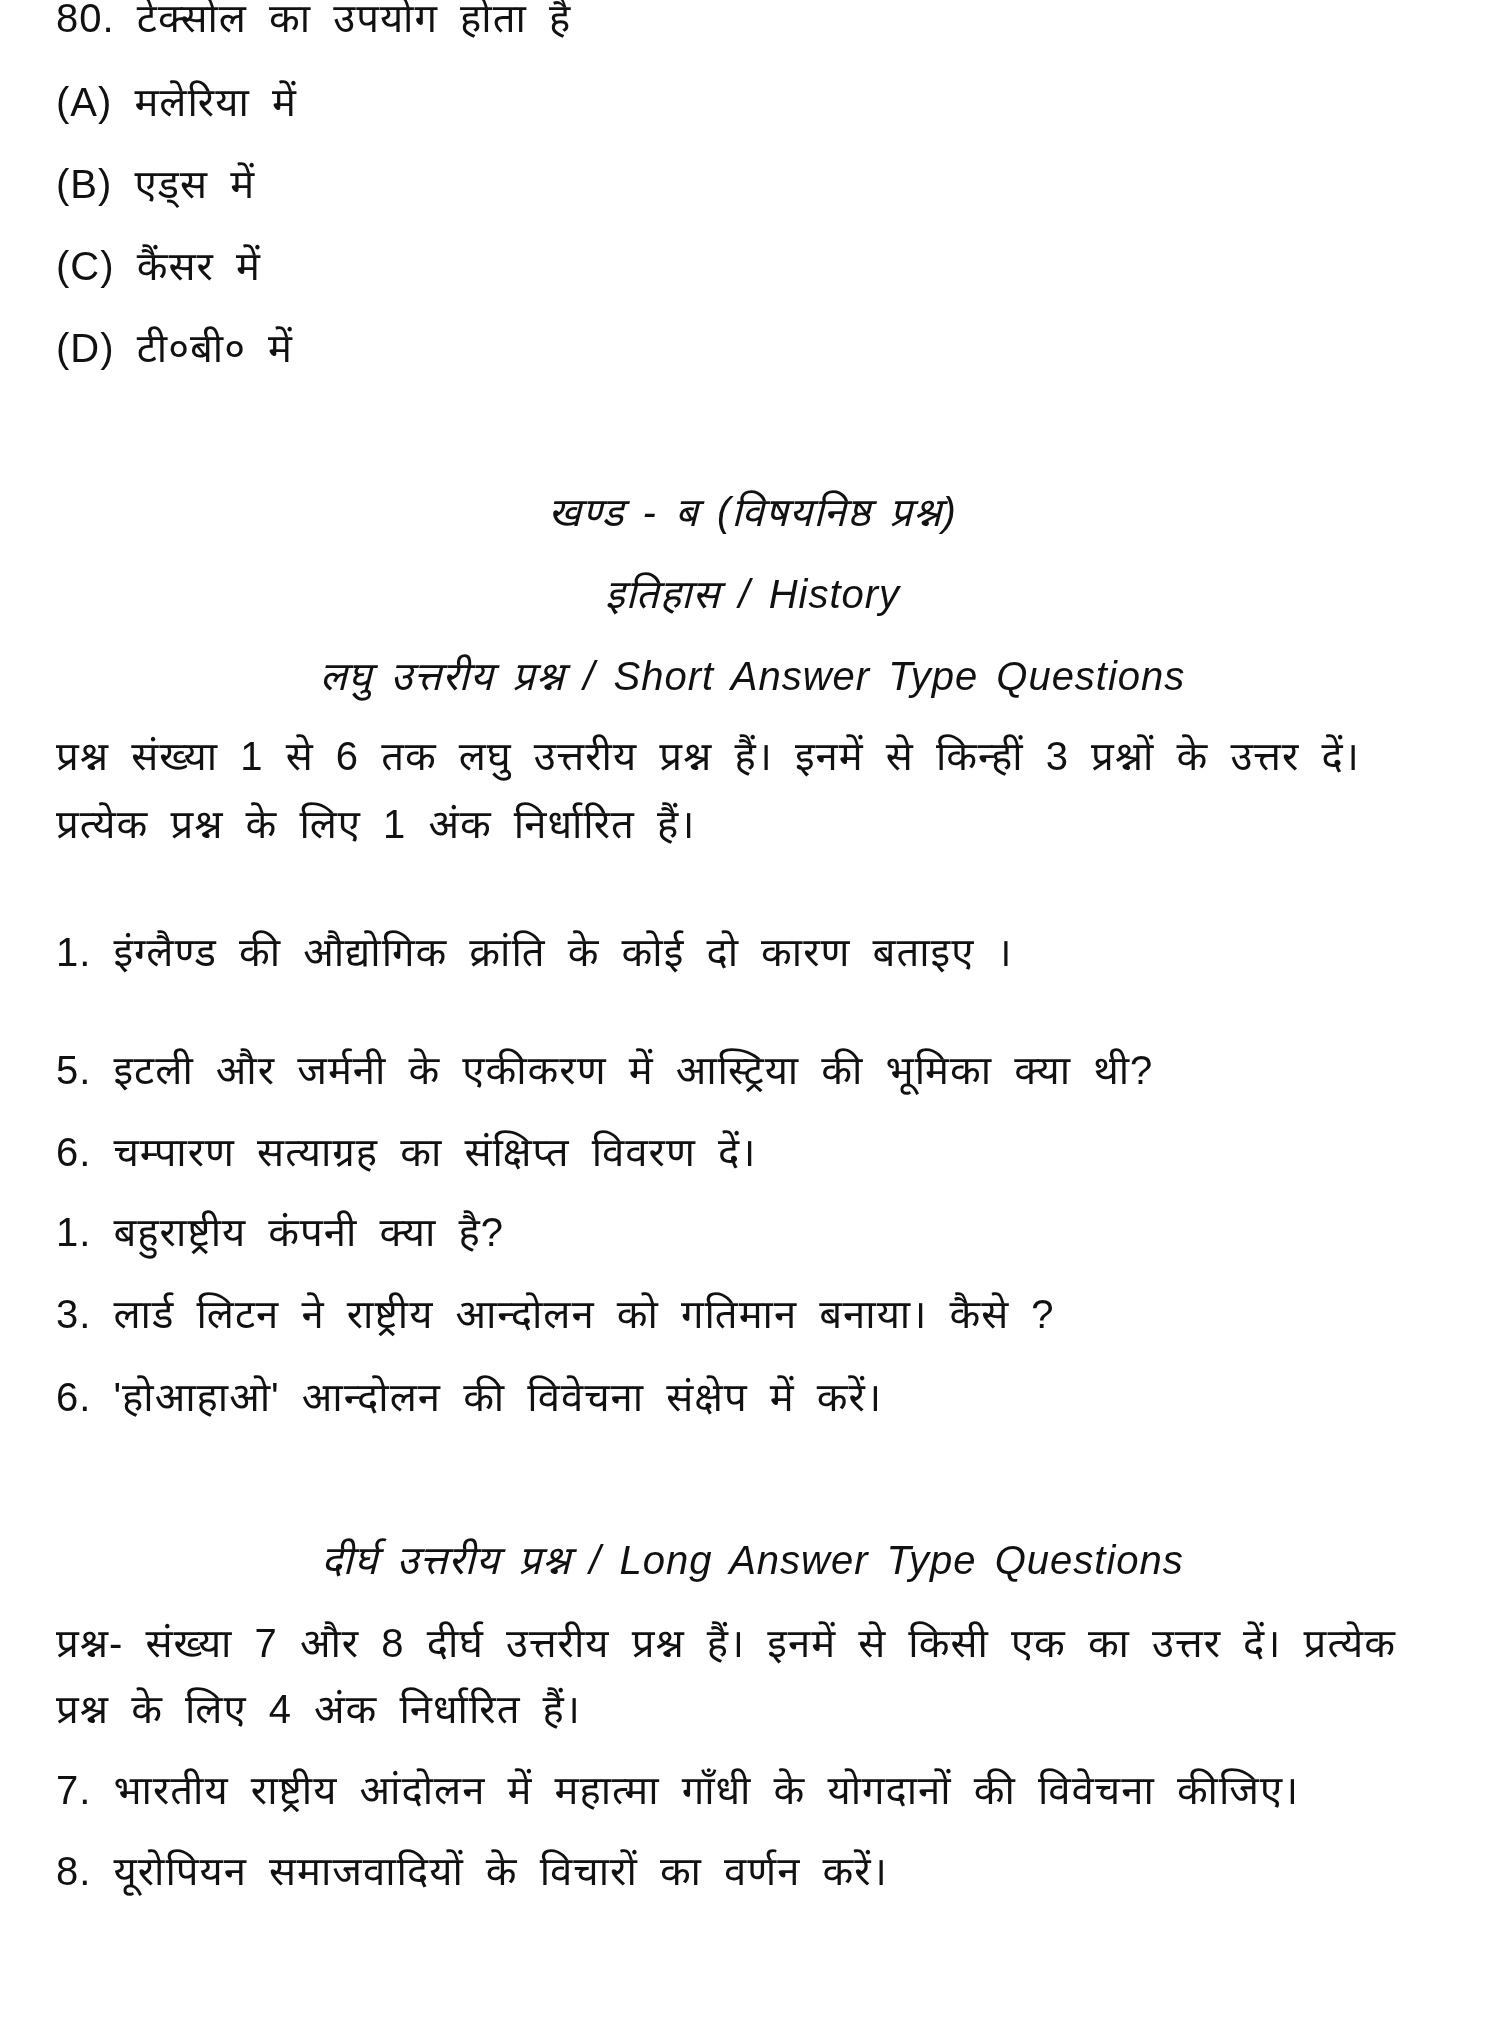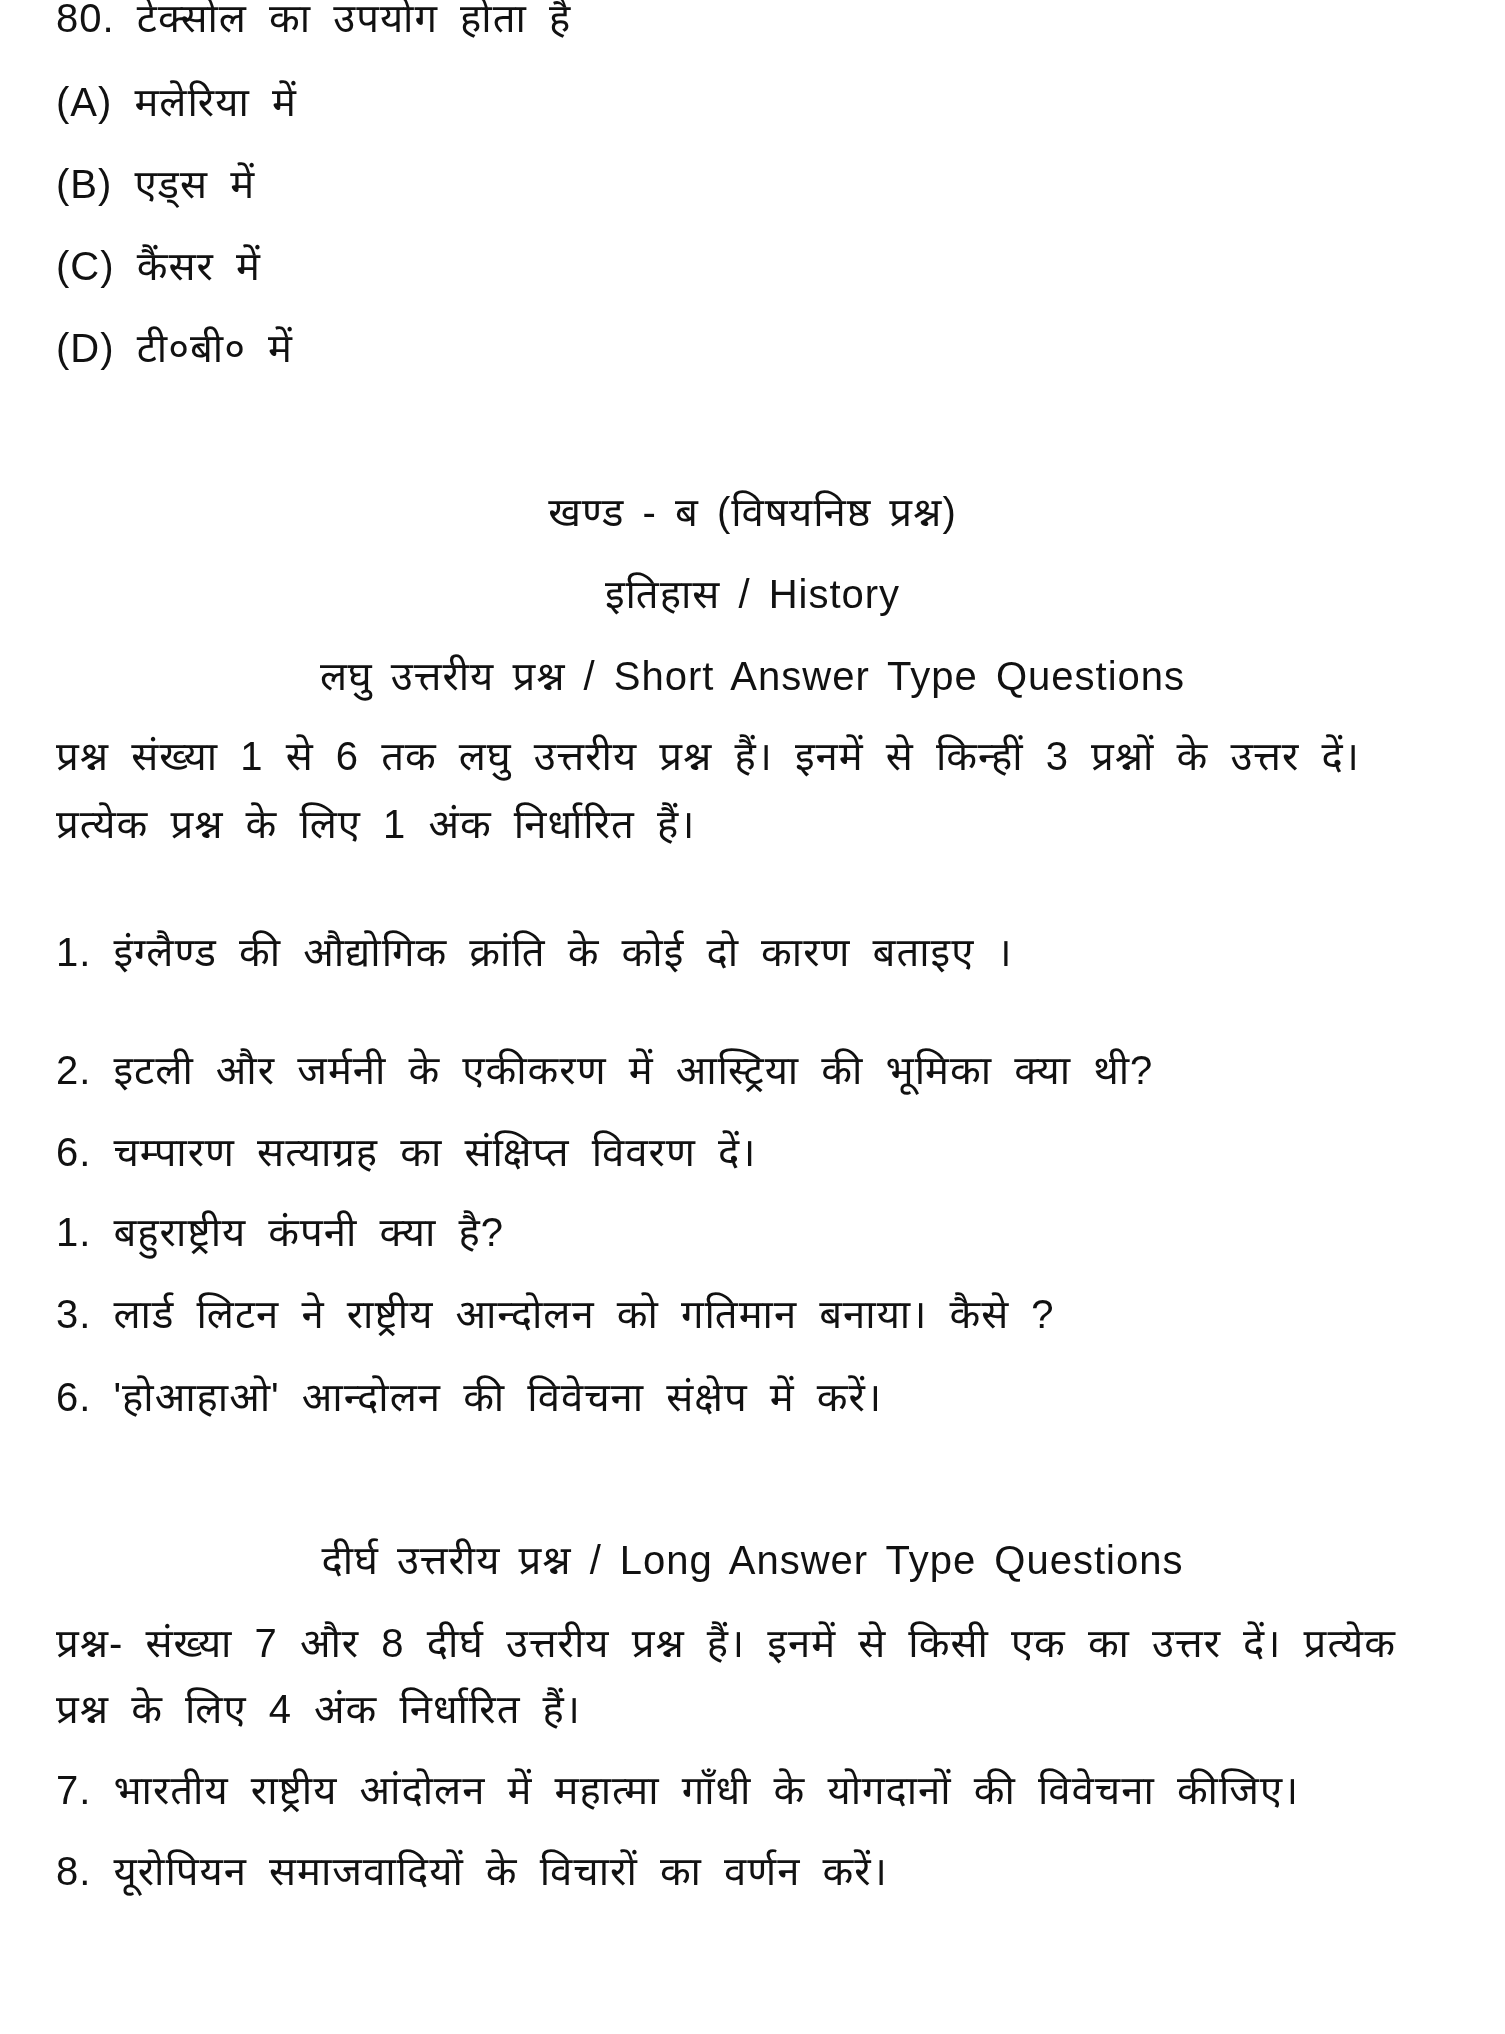--- a/index.html
+++ b/index.html
@@ -7,21 +7,21 @@
     width: 1505px; height: 2034px; background: #ffffff; color: #111111;
     font-family: "Liberation Sans", "DejaVu Sans", sans-serif;
     position: relative; overflow: hidden;
   }
   .line {
     position: absolute; left: 56px; font-size: 40px; line-height: 48px;
     white-space: nowrap; letter-spacing: 1px; word-spacing: 10px;
   }
   .center {
     position: absolute; left: 0; width: 1505px; text-align: center;
-    font-size: 40px; line-height: 48px; white-space: nowrap; letter-spacing: 1px; word-spacing: 6px;
+    font-size: 40px; line-height: 48px; white-space: nowrap; letter-spacing: 1px; word-spacing: 6px; font-style: italic;
   }
 </style>
 </head>
 <body>
 
 <div>
   <div class="line" style="top:-6px">80. टेक्सोल का उपयोग होता है</div>
   <div class="line" style="top:78px"><span>(A)</span> <span>मलेरिया में</span></div>
   <div class="line" style="top:160px"><span>(B)</span> <span>एड्स में</span></div>
   <div class="line" style="top:242px"><span>(C)</span> <span>कैंसर में</span></div>
@@ -29,21 +29,21 @@
 </div>
 
 <div>
   <div class="center" style="top:488px">खण्ड - ब (विषयनिष्ठ प्रश्न)</div>
   <div class="center" style="top:570px">इतिहास / History</div>
   <div class="center" style="top:652px">लघु उत्तरीय प्रश्न / Short Answer Type Questions</div>
   <div class="line" style="top:732px">प्रश्न संख्या 1 से 6 तक लघु उत्तरीय प्रश्न हैं। इनमें से किन्हीं 3 प्रश्नों के उत्तर दें।</div>
   <div class="line" style="top:800px">प्रत्येक प्रश्न के लिए 1 अंक निर्धारित हैं।</div>
 
   <div class="line" style="top:928px">1. इंग्लैण्ड की औद्योगिक क्रांति के कोई दो कारण बताइए ।</div>
-  <div class="line" style="top:1046px">2. इटली और जर्मनी के एकीकरण में आस्ट्रिया की भूमिका क्या थी?</div>
+  <div class="line" style="top:1046px">5. इटली और जर्मनी के एकीकरण में आस्ट्रिया की भूमिका क्या थी?</div>
   <div class="line" style="top:1128px">6. चम्पारण सत्याग्रह का संक्षिप्त विवरण दें।</div>
   <div class="line" style="top:1208px">1. बहुराष्ट्रीय कंपनी क्या है?</div>
   <div class="line" style="top:1290px">3. लार्ड लिटन ने राष्ट्रीय आन्दोलन को गतिमान बनाया। कैसे ?</div>
   <div class="line" style="top:1373px">6. 'होआहाओ' आन्दोलन की विवेचना संक्षेप में करें।</div>
 
   <div class="center" style="top:1536px">दीर्घ उत्तरीय प्रश्न / Long Answer Type Questions</div>
   <div class="line" style="top:1619px">प्रश्न- संख्या 7 और 8 दीर्घ उत्तरीय प्रश्न हैं। इनमें से किसी एक का उत्तर दें। प्रत्येक</div>
   <div class="line" style="top:1685px">प्रश्न के लिए 4 अंक निर्धारित हैं।</div>
   <div class="line" style="top:1766px">7. भारतीय राष्ट्रीय आंदोलन में महात्मा गाँधी के योगदानों की विवेचना कीजिए।</div>
   <div class="line" style="top:1847px">8. यूरोपियन समाजवादियों के विचारों का वर्णन करें।</div>

